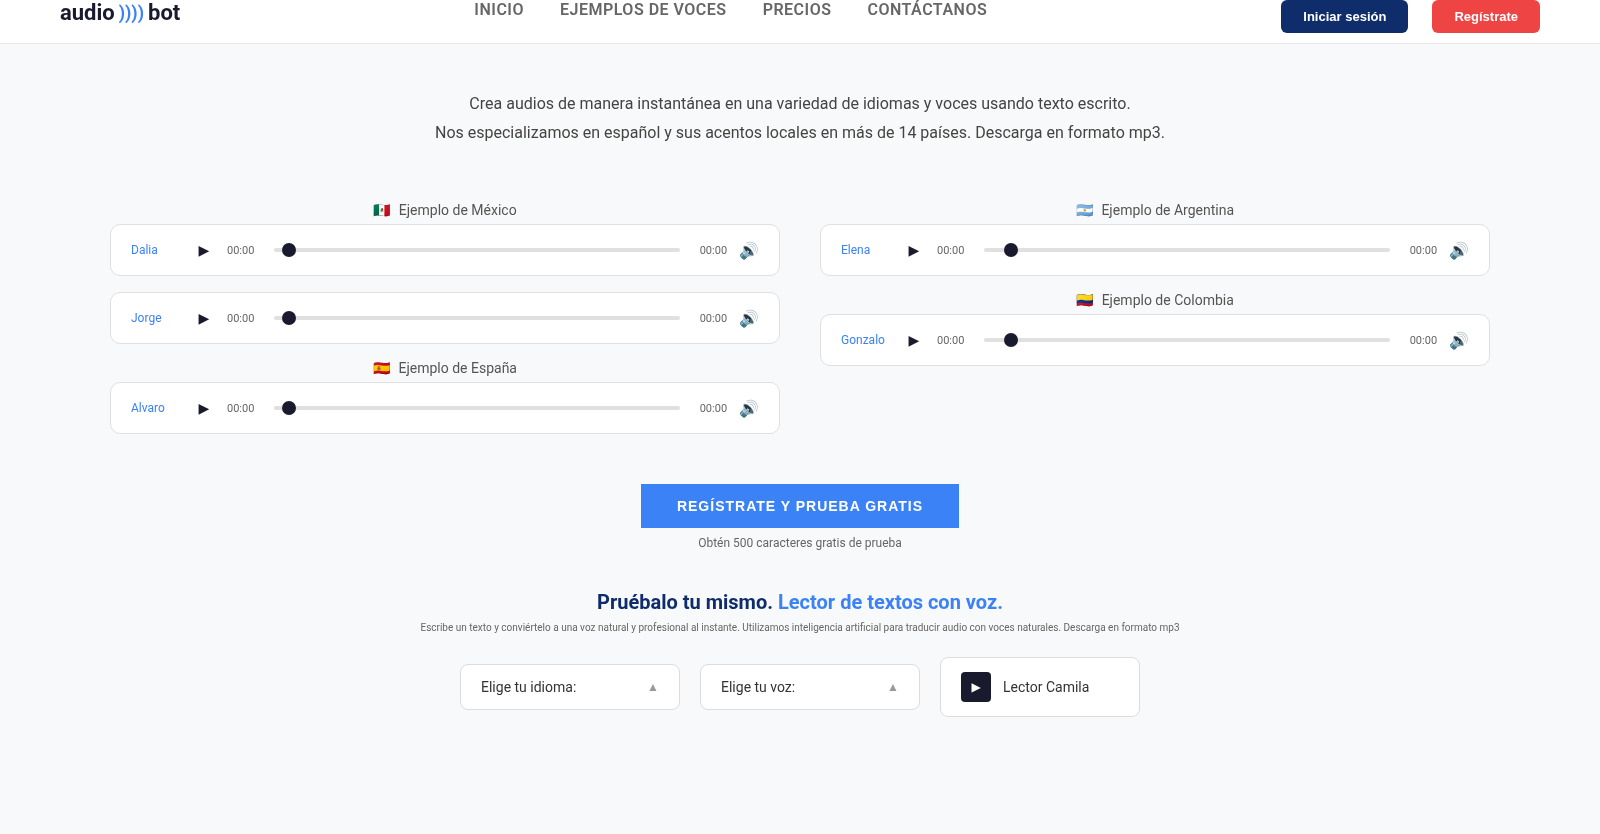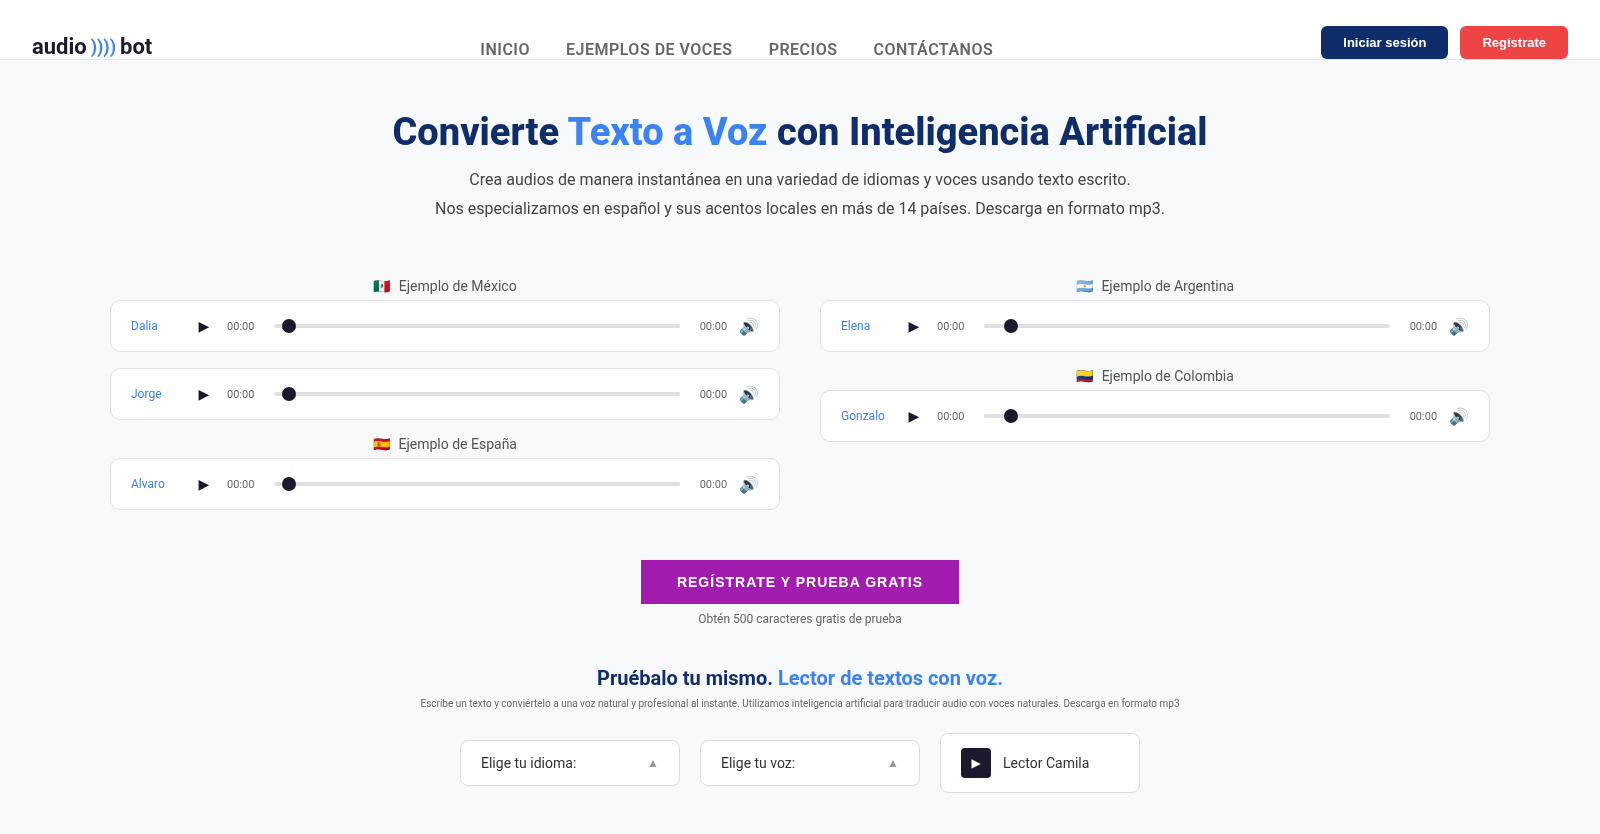--- a/index.html
+++ b/index.html
@@ -8,24 +8,24 @@
       background: #f8f9fa;
       color: #1a1a2e;
       min-height: 834px;
     }
 
     
     .navbar {
       background: #fff;
       border-bottom: 1px solid #e8e8e8;
       display: flex;
-      align-items: flex-end;
+      align-items: flex-start;
       justify-content: space-between;
-      padding: 0 32px;
-      height: 60px;
+      padding: 0 60px;
+      height: 44px;
     }
     .logo {
       display: flex;
       align-items: center;
       gap: 4px;
       font-size: 22px;
       font-weight: 700;
       color: #1a1a2e;
     }
     .logo-audio { color: #1a1a2e; }
@@ -41,21 +41,21 @@
       font-size: 16px;
       font-weight: 600;
       letter-spacing: 0.5px;
     }
     .nav-links a {
       text-decoration: none;
       color: #666;
     }
     .nav-buttons {
       display: flex;
-      gap: 12px;
+      gap: 24px;
       align-items: center;
     }
     .btn-login {
       background: #0f2d6b;
       color: #fff;
       border: none;
       padding: 9px 22px;
       border-radius: 6px;
       font-size: 13px;
       font-weight: 600;
@@ -194,21 +194,21 @@
       margin-top: 8px;
       cursor: pointer;
     }
 
     
     .cta-section {
       text-align: center;
       padding: 30px 20px 20px;
     }
     .btn-cta {
-      background: #a21caf;
+      background: #3b82f6;
       color: #fff;
       border: none;
       padding: 14px 36px;
       border-radius: 0;
       font-size: 14px;
       font-weight: 700;
       letter-spacing: 1px;
       cursor: pointer;
       display: inline-block;
     }
@@ -306,23 +306,20 @@
     <a href="#">PRECIOS</a>
     <a href="#">CONTÁCTANOS</a>
   </div>
   <div class="nav-buttons">
     <button class="btn-login">Iniciar sesión</button>
     <button class="btn-register">Regístrate</button>
   </div>
 </nav>
 
 <section class="hero">
-  <h1>
-    <span>Convierte </span><span class="highlight">Texto a Voz</span><span> con Inteligencia Artificial</span>
-  </h1>
   <p>Crea audios de manera instantánea en una variedad de idiomas y voces usando texto escrito.</p>
   <p>Nos especializamos en español y sus acentos locales en más de 14 países. Descarga en formato mp3.</p>
 </section>
 
 <div class="examples-section">
 
   <div class="examples-left">
 
     <div>
       <div class="example-group-label">

